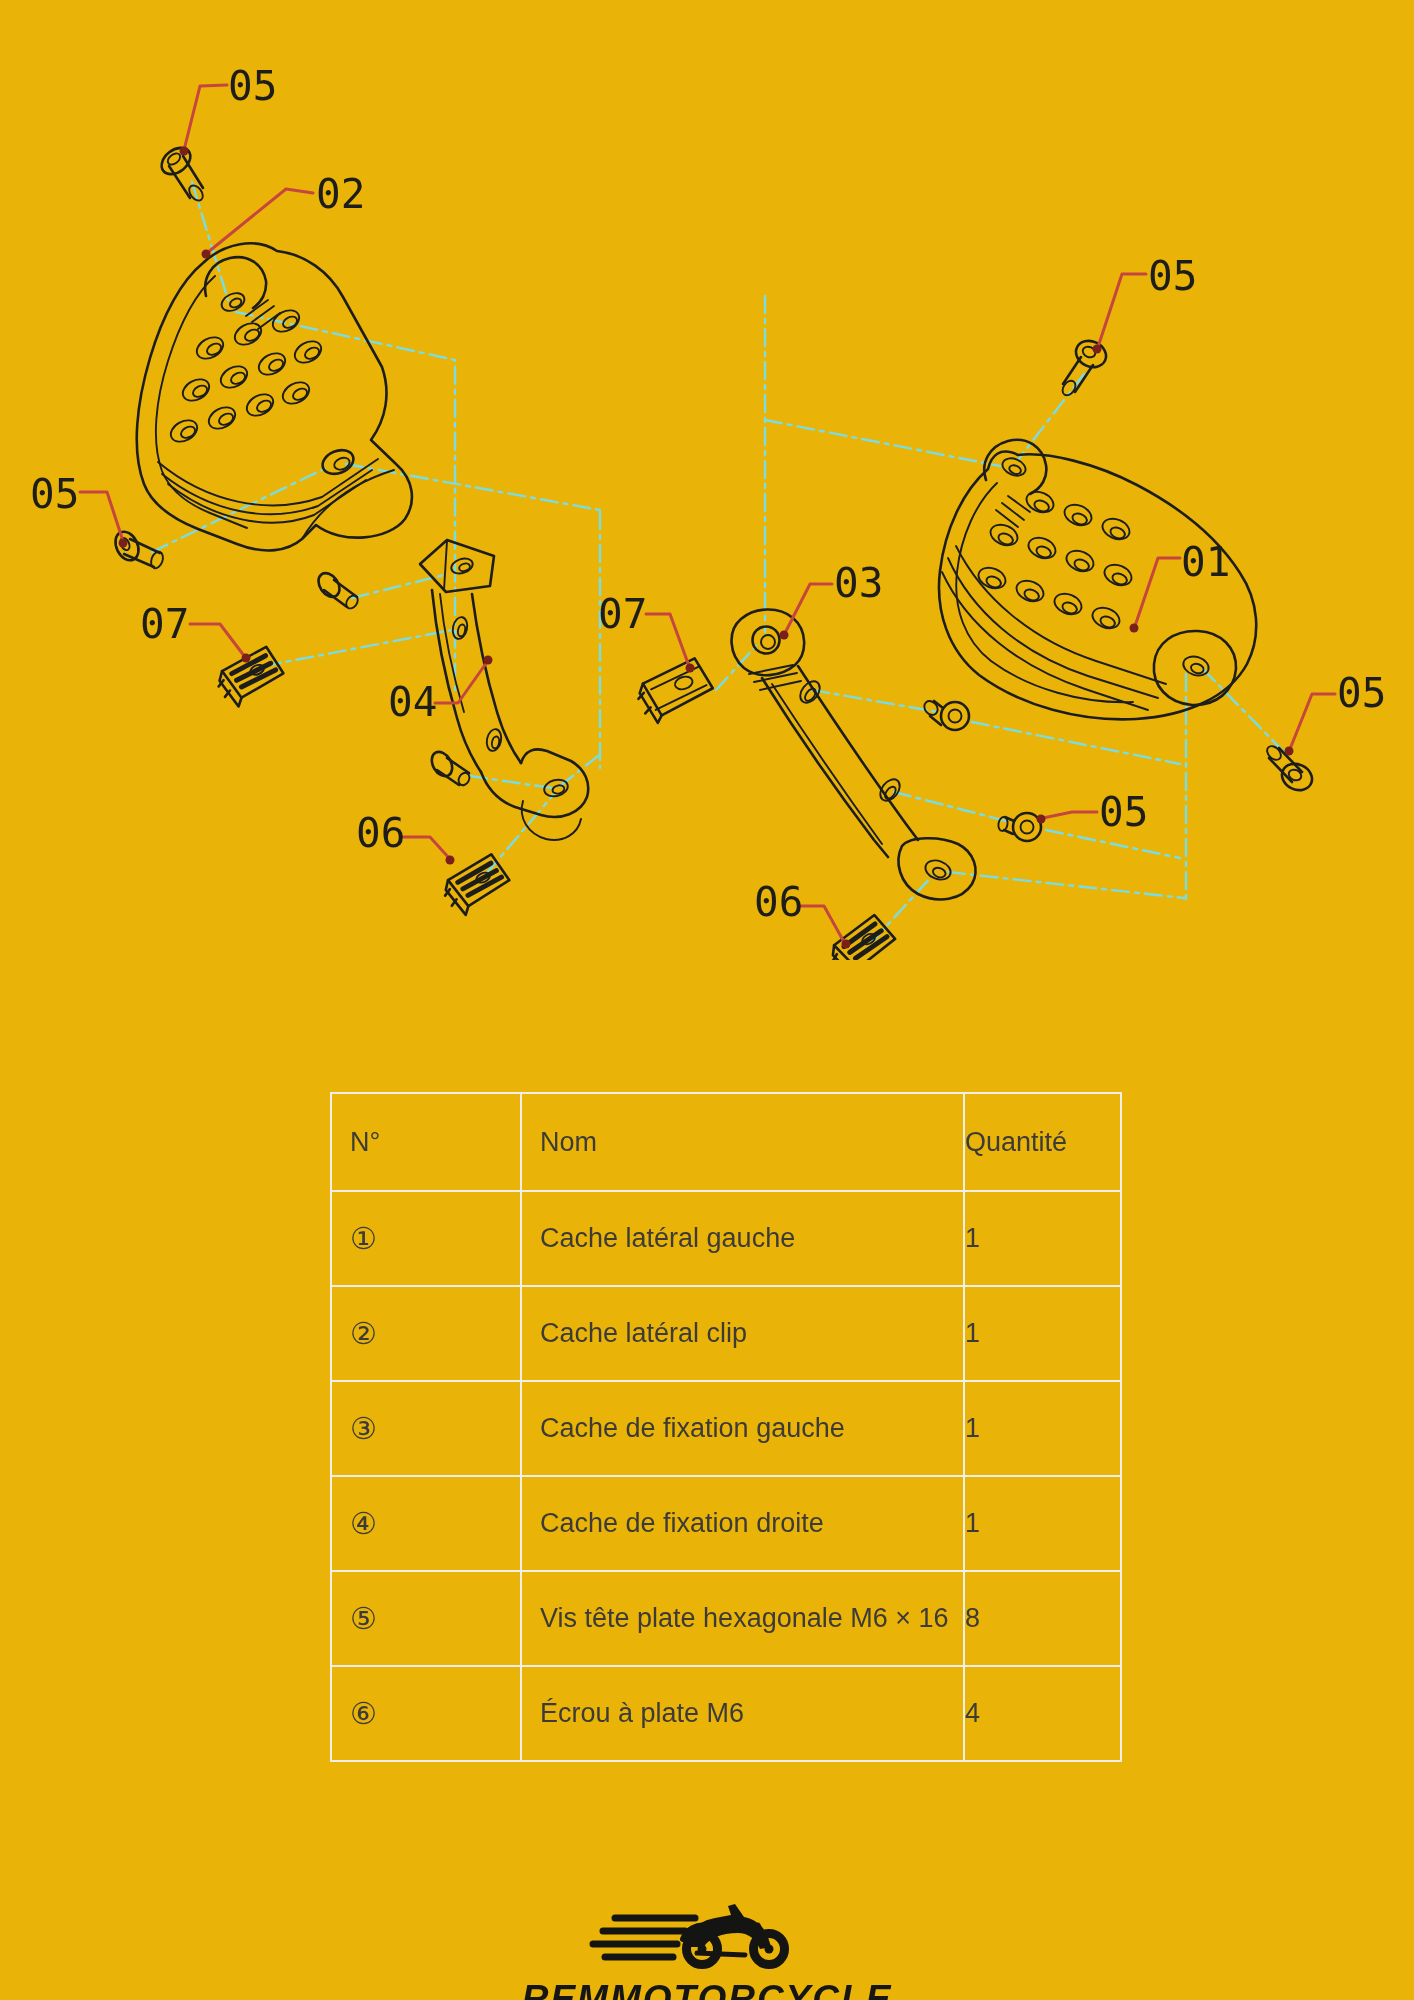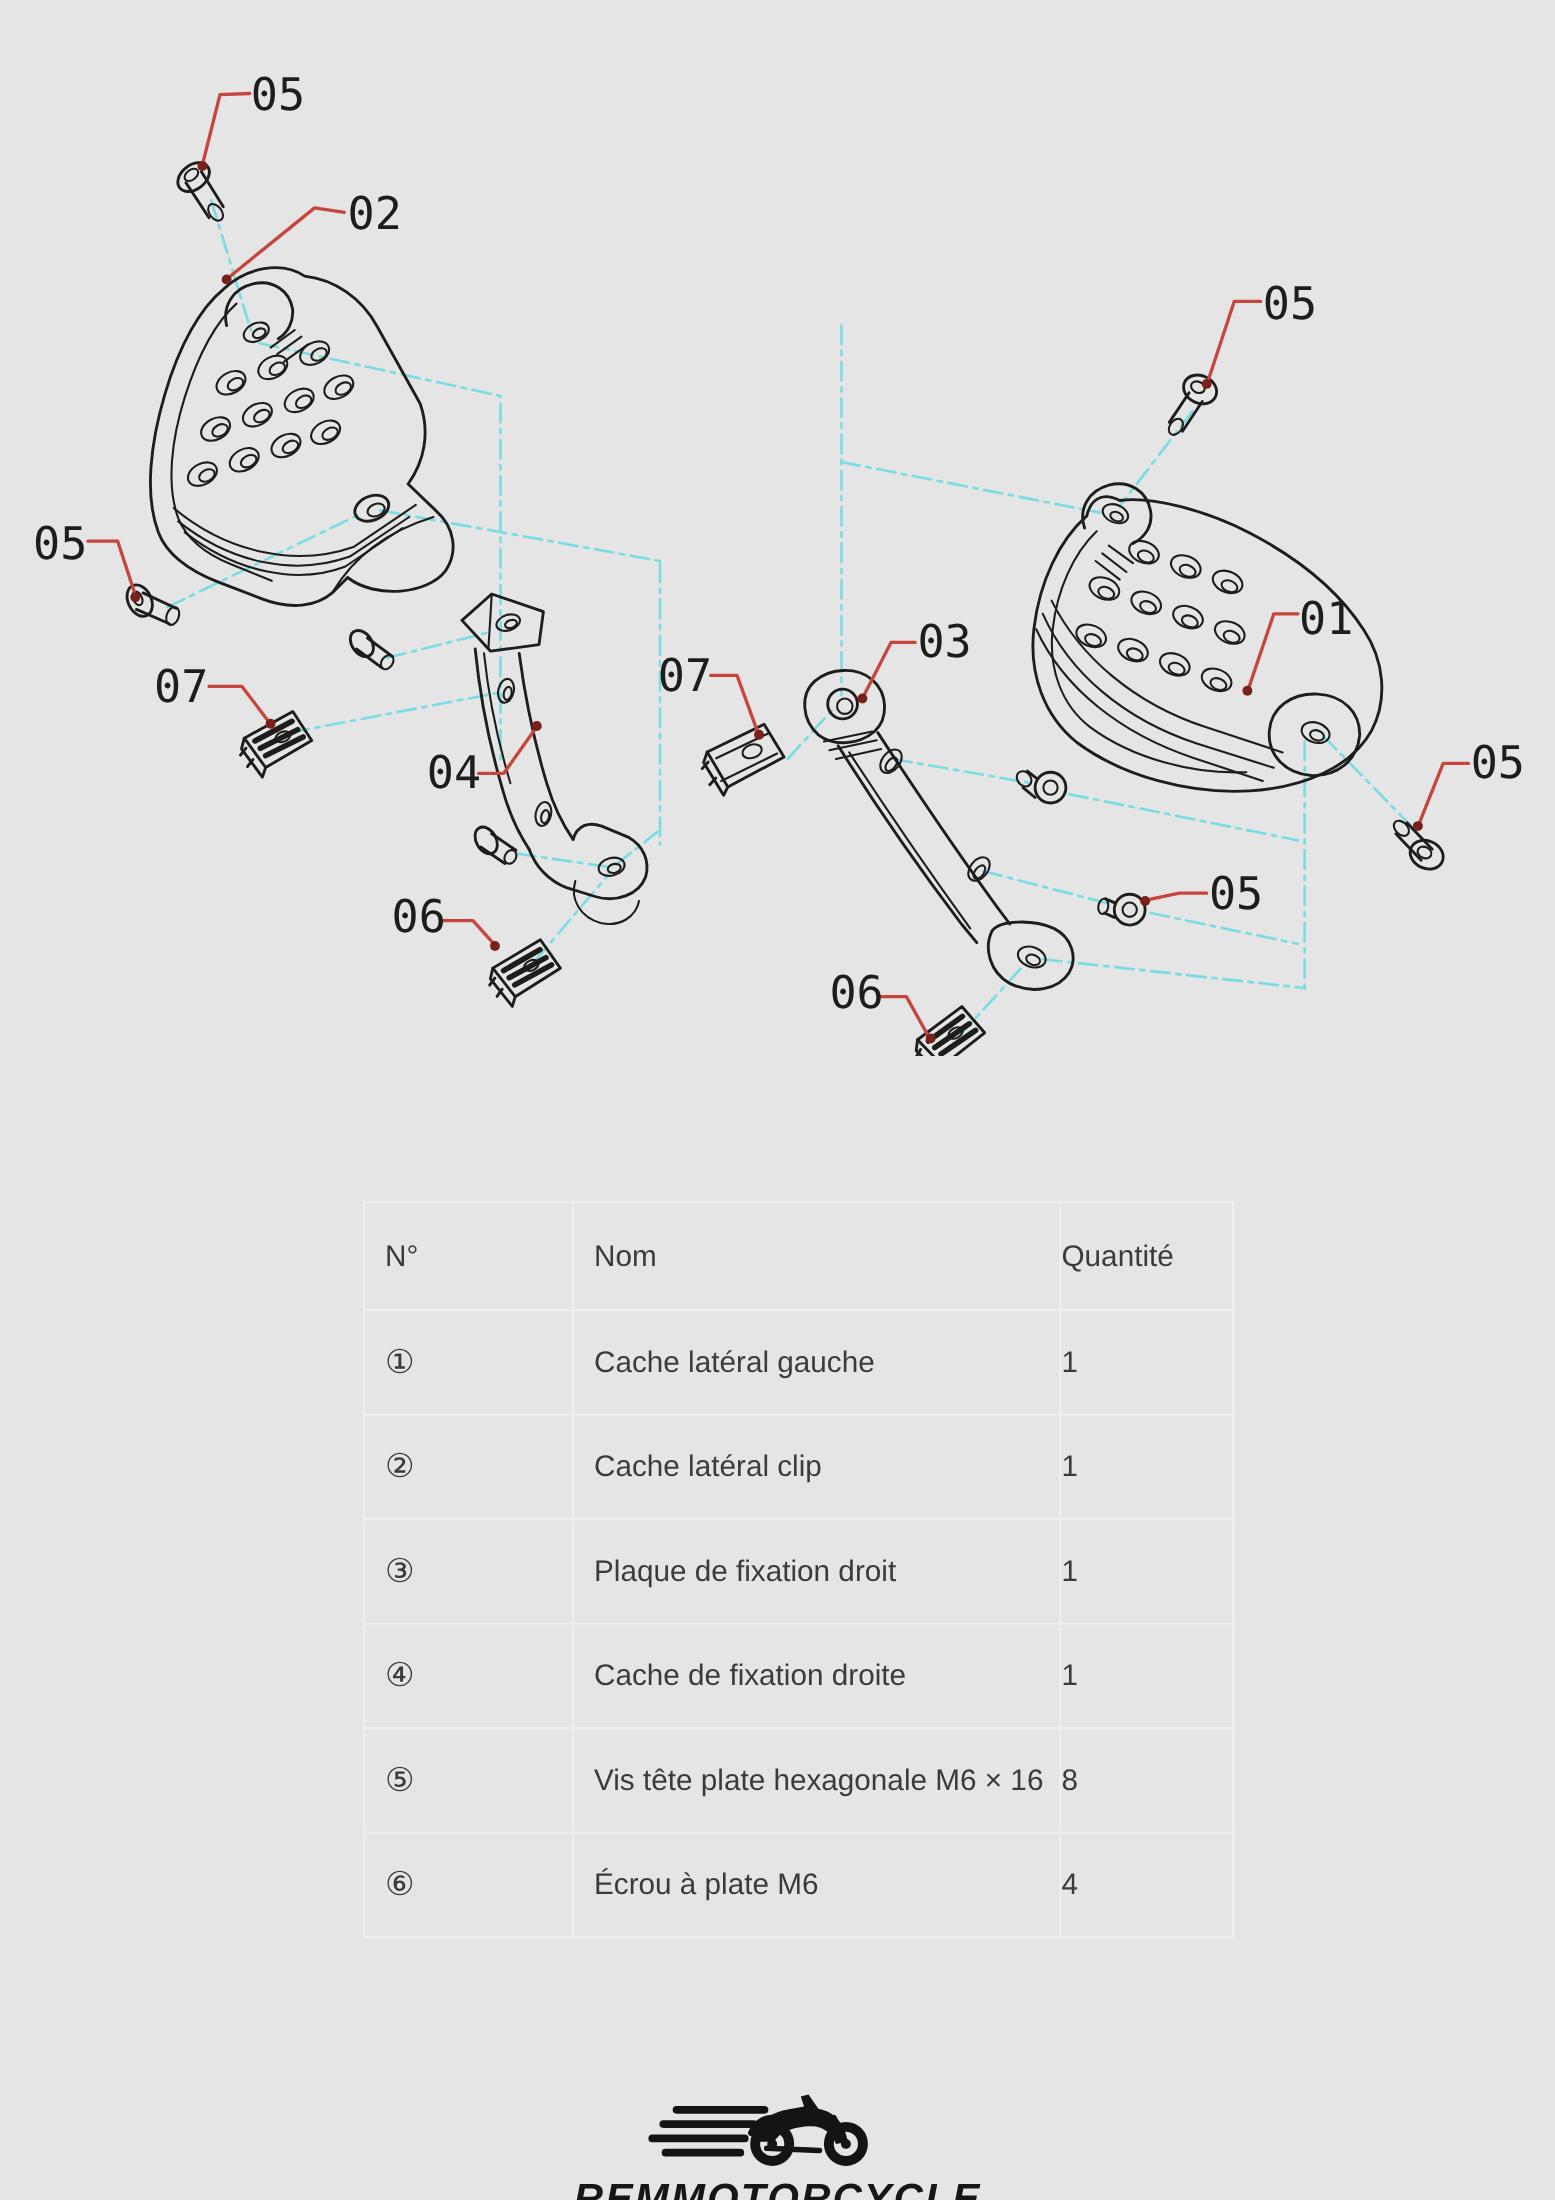--- a/index.html
+++ b/index.html
@@ -1,20 +1,20 @@
 <!DOCTYPE html>
 <html><head>
 <meta charset="utf-8">
 <style>
   html,body{margin:0;padding:0}
   body{
     width:1414px;height:2000px;position:relative;overflow:hidden;
     background:#d6d4cd;font-family:"Liberation Sans",sans-serif;
   }
-  .page{position:absolute;inset:0;background:#e5e5e5}
+  .page{position:absolute;inset:0;background:#eab308}
   svg.diagram{position:absolute;top:0;left:0}
 
   
   .ink{fill:none;stroke:#1d1d1b;stroke-width:2.6;stroke-linecap:round;stroke-linejoin:round}
   .ink2{fill:none;stroke:#1d1d1b;stroke-width:1.9;stroke-linecap:round;stroke-linejoin:round}
   .inkH{fill:none;stroke:#1d1d1b;stroke-width:5;stroke-linecap:round}
   .cyan{fill:none;stroke:#7adde3;stroke-width:2.4;stroke-dasharray:17 6 4 6;stroke-linecap:round}
   .red{fill:none;stroke:#c6463e;stroke-width:3;stroke-linecap:round;stroke-linejoin:round}
   .rdot{fill:#79201b;stroke:none}
   .lbl{font-family:"DejaVu Sans Mono",monospace;font-size:41px;fill:#1d1d1b}
@@ -414,21 +414,21 @@
       <td class="c-name">Cache latéral gauche</td>
       <td class="c-qty">1</td>
     </tr>
     <tr>
       <td class="c-num"><span class="circled">②</span></td>
       <td class="c-name">Cache latéral clip</td>
       <td class="c-qty">1</td>
     </tr>
     <tr>
       <td class="c-num"><span class="circled">③</span></td>
-      <td class="c-name">Plaque de fixation droit</td>
+      <td class="c-name">Cache de fixation gauche</td>
       <td class="c-qty">1</td>
     </tr>
     <tr>
       <td class="c-num"><span class="circled">④</span></td>
       <td class="c-name">Cache de fixation droite</td>
       <td class="c-qty">1</td>
     </tr>
     <tr>
       <td class="c-num"><span class="circled">⑤</span></td>
       <td class="c-name">Vis tête plate hexagonale M6 × 16</td>

